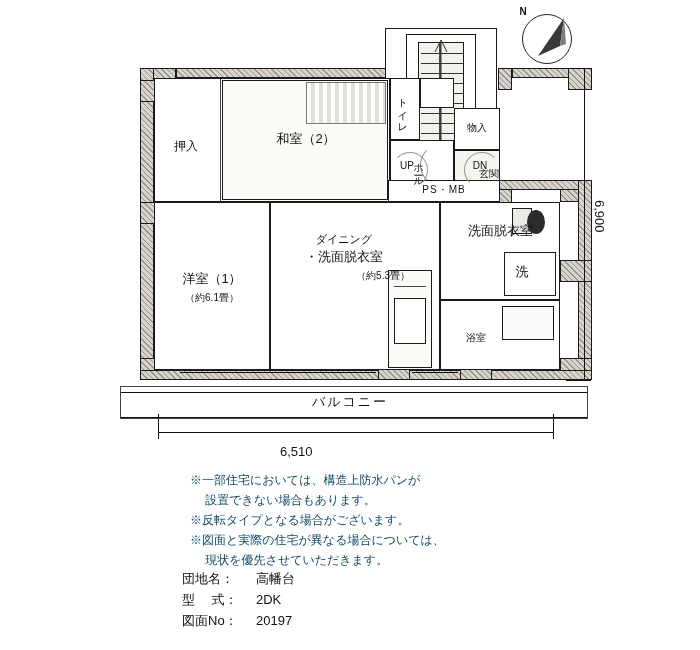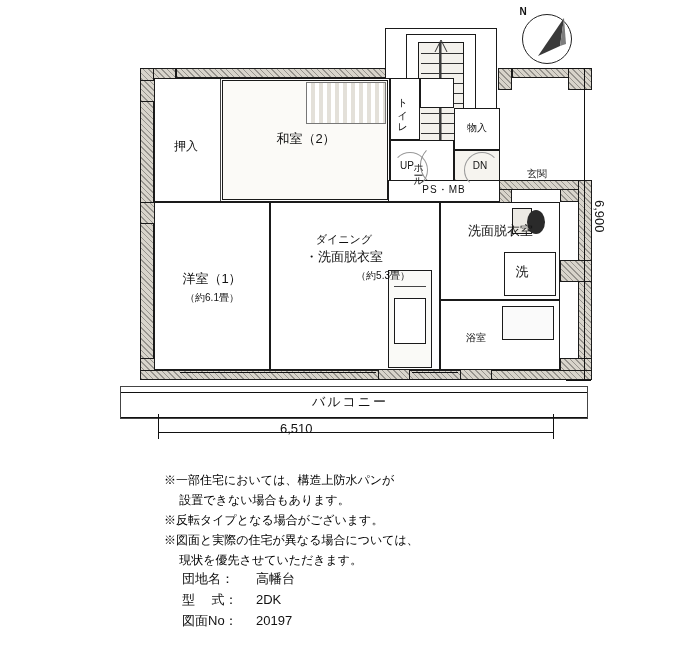--- a/index.html
+++ b/index.html
@@ -47,21 +47,21 @@
 
   
   .compass{position:absolute;left:508px;top:6px;width:70px;height:62px;}
   .compass .ring{position:absolute;left:14px;top:8px;width:48px;height:48px;border:1px solid #222;border-radius:50%;}
 
   
   .dimline{position:absolute;background:#111;}
   .dimtxt{position:absolute;font-size:13px;color:#111;}
 
   
-  .notes{position:absolute;left:164px;top:470px;width:400px;font-size:12px;line-height:20px;color:#000000;}
+  .notes{position:absolute;left:190px;top:470px;width:400px;font-size:12px;line-height:20px;color:#0c4a6e;}
   .notes div{white-space:pre;}
   .spec{position:absolute;left:182px;top:568px;font-size:13px;line-height:21px;color:#111;}
   .spec .row{display:block;white-space:pre;}
   .spec .k{display:inline-block;width:74px;}
 
   
   .step{position:absolute;background:#333;height:1px;}
   .door-arc{position:absolute;border:1px solid #555;border-radius:50%;background:transparent;}
 </style>
 </head>
@@ -177,21 +177,21 @@
 
     <div class="thin" style="left:60px;top:352px;width:196px;height:1px;background:#111;"></div>
     <div class="thin" style="left:292px;top:352px;width:46px;height:1px;background:#111;"></div>
 
     <div class="lbl" style="left:36px;top:112px;width:60px;margin-top:7px;">押入</div>
     <div class="lbl" style="left:112px;top:112px;width:148px;font-size:13px;">和室（2）</div>
 
     <div class="lbl sm vert" style="left:276px;top:62px;height:56px;">トイレ</div>
     <div class="lbl sm vert" style="left:292px;top:122px;height:56px;">ホール</div>
     <div class="lbl sm" style="left:334px;top:102px;width:46px;">物入</div>
-    <div class="lbl sm" style="left:334px;top:148px;width:70px;padding-left:48px;">玄関</div>
+    <div class="lbl sm" style="left:334px;top:148px;width:70px;">玄関</div>
     <div class="lbl sm" style="left:268px;top:164px;width:112px;letter-spacing:1px;">PS・MB</div>
 
     <div class="lbl sm" style="left:272px;top:140px;width:30px;">UP</div>
     <div class="lbl sm" style="left:344px;top:140px;width:32px;">DN</div>
 
     <div class="lbl" style="left:158px;top:212px;width:132px;font-size:11px;">ダイニング</div>
     <div class="lbl" style="left:158px;top:230px;width:132px;font-size:13px;">・洗面脱衣室</div>
     <div class="lbl sm" style="left:158px;top:250px;width:132px;text-align:right;">（約5.3畳）</div>
 
     <div class="lbl" style="left:34px;top:252px;width:116px;font-size:13px;">洋室（1）</div>
@@ -209,21 +209,21 @@
   <div class="dimline" style="left:578px;top:380px;width:13px;height:1px;"></div>
   <div class="dimline" style="left:566px;top:68px;width:20px;height:1px;background:#111;"></div>
   <div class="dimline" style="left:566px;top:380px;width:20px;height:1px;background:#111;"></div>
   <div class="dimtxt" style="left:592px;top:200px;writing-mode:vertical-rl;">6,900</div>
 
   <div class="dimline" style="left:158px;top:432px;width:396px;height:1px;"></div>
   <div class="dimline" style="left:158px;top:426px;width:1px;height:13px;"></div>
   <div class="dimline" style="left:553px;top:426px;width:1px;height:13px;"></div>
   <div class="dimline" style="left:158px;top:414px;width:1px;height:20px;"></div>
   <div class="dimline" style="left:553px;top:414px;width:1px;height:20px;"></div>
-  <div class="dimtxt" style="left:280px;top:421px;">6,510</div>
+  <div class="dimtxt" style="left:280px;top:444px;">6,510</div>
 
   <div class="notes">
     <div>※一部住宅においては、構造上防水パンが</div>
     <div>　 設置できない場合もあります。</div>
     <div>※反転タイプとなる場合がございます。</div>
     <div>※図面と実際の住宅が異なる場合については、</div>
     <div>　 現状を優先させていただきます。</div>
   </div>
 
   <div class="spec">

